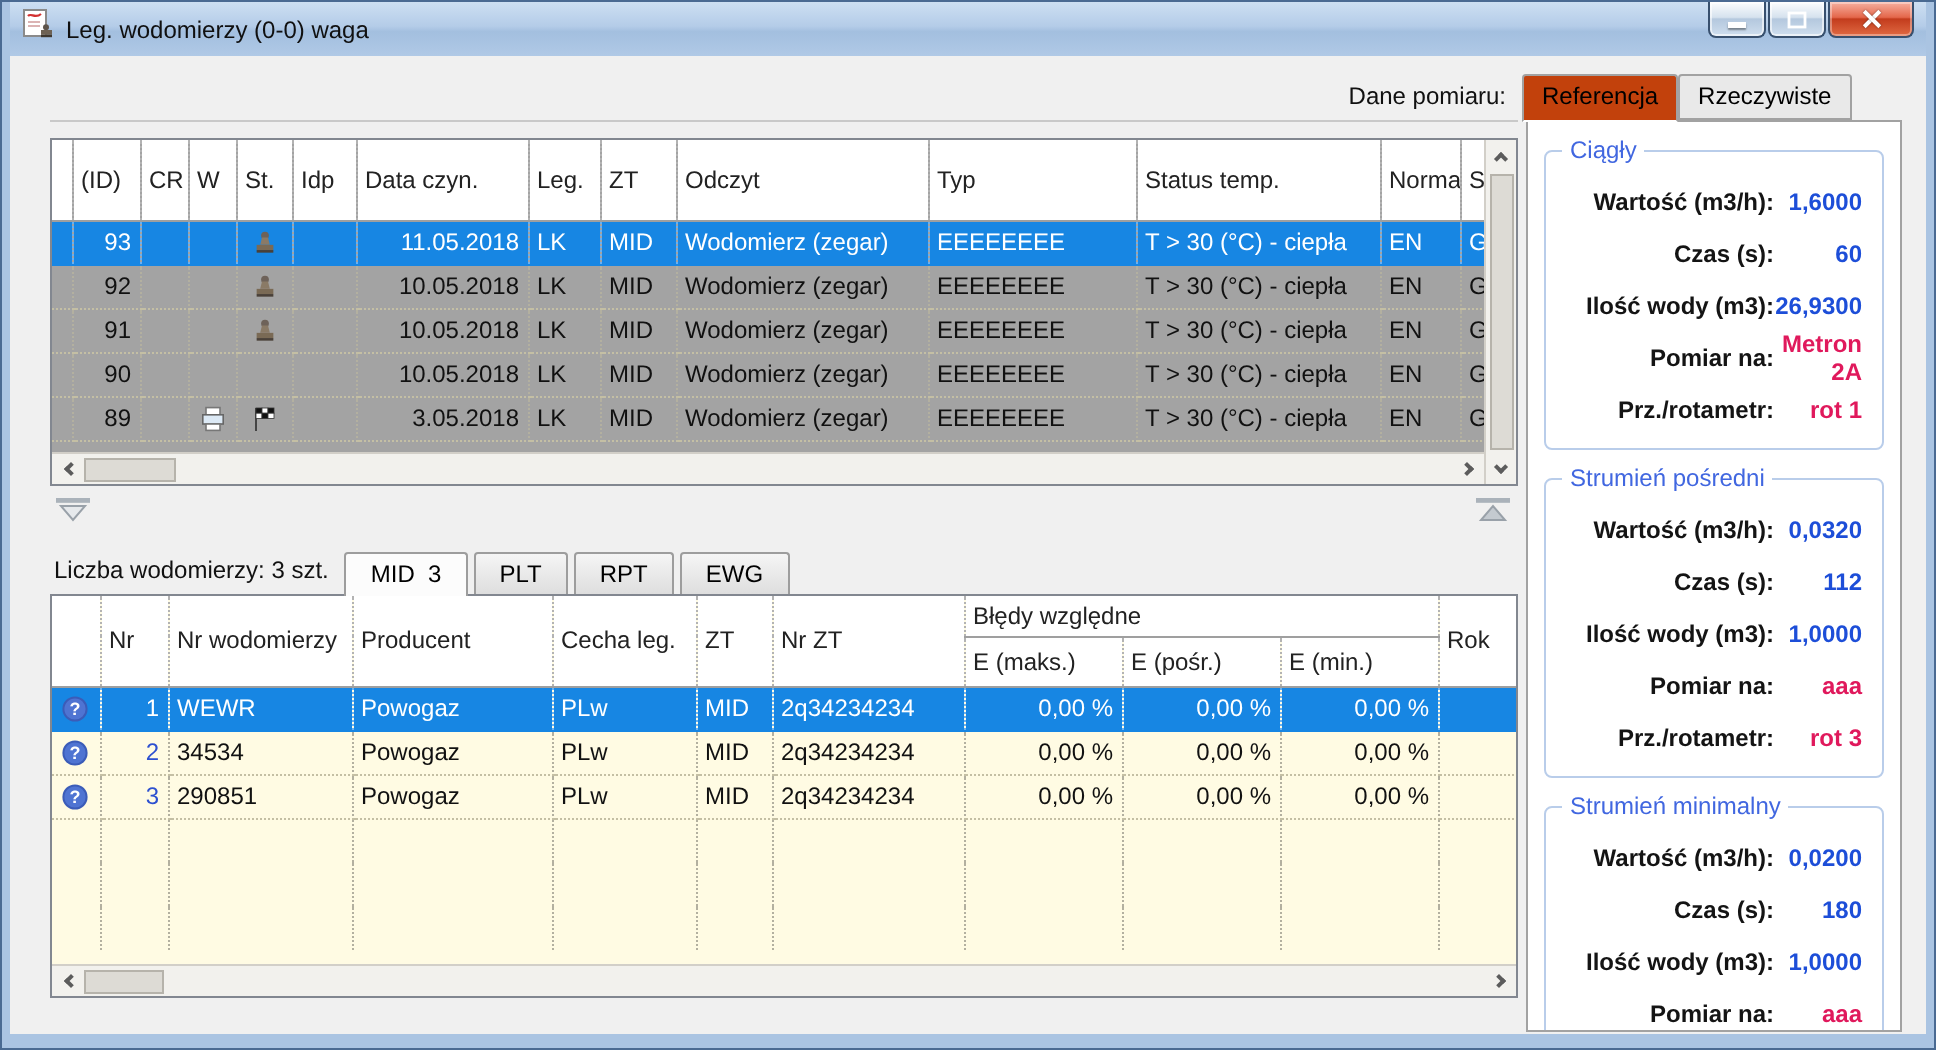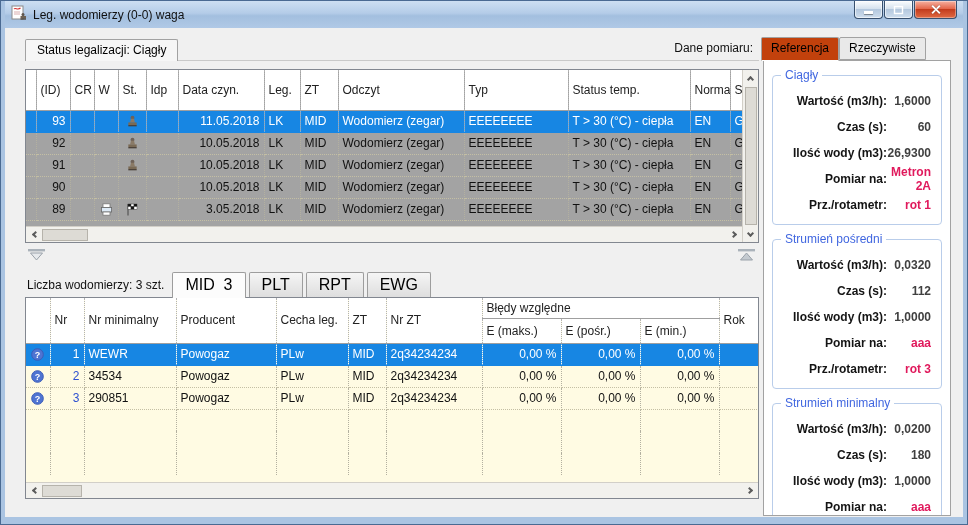--- a/index.html
+++ b/index.html
@@ -70,31 +70,31 @@
   .chev.l{ transform:rotate(-135deg); margin-left:2px;} .chev.r{ transform:rotate(45deg); margin-right:2px;}
   .chev.u{ transform:rotate(-45deg); margin-top:2px;} .chev.d{ transform:rotate(135deg); margin-bottom:2px;}
   .hthumb{ width:46px; height:12px; background:#dddbd5; border:1px solid #b6b3ab; }
   .vthumb{ width:12px; flex:1; background:#dddbd5; border:1px solid #b6b3ab; margin:1px 0; }
   .htrack{ flex:1; }
 
   
   .icon-row{ height:28px; display:flex; align-items:center; justify-content:space-between; padding:2px 2px; }
   .counter-row{ height:26px; display:flex; align-items:flex-end; }
   .counter{ font-size:12px; color:#111; padding:0 8px 5px 2px; }
-  .ltab{ font-size:16px; white-space:pre; padding:3px 12px 3px; border:1px solid #9d9d9d; border-bottom:none;
+  .ltab{ font-size:12px; white-space:pre; padding:3px 12px 3px; border:1px solid #9d9d9d; border-bottom:none;
          border-radius:2px 2px 0 0; background:linear-gradient(#f5f5f5,#dedede); margin-right:3px; }
   .ltab.active{ background:#fcfcfc; position:relative; z-index:2; margin-bottom:-1px; padding-bottom:4px; }
 
   
   .group{ position:relative; border:1px solid #b9cdea; border-radius:4px; margin:14px 8px 6px; padding:12px 8px 6px; }
   .gtitle{ position:absolute; top:-8px; left:8px; background:#fff; padding:0 4px; font-size:12px; color:#4167e0; }
   .grow{ display:flex; align-items:center; height:26px; }
   .glabel{ flex:0 0 106px; text-align:right; font-size:12px; font-weight:bold; color:#141414; }
   .gval{ flex:1; text-align:right; font-size:12px; font-weight:bold; padding-right:2px; }
-  .gval.blue{ color:#404040; } .gval.red{ color:#e0195c; }
+  .gval.blue{ color:#1d4ed8; } .gval.red{ color:#e0195c; }
 
   .icon-cell svg{ display:block; margin:0 auto; }
 </style>
 </head>
 <body>
 
 <div class="window">
 
   <div class="titlebar">
     <span>
@@ -119,21 +119,20 @@
       </div>
       <div class="wbtn close">
           <span class="g-close"></span>
         </div>
     </div>
   </div>
 
   <div class="client">
 
     <div class="tabs-row">
-      <div class="page-tab">Status legalizacji: Ciągły</div>
       <div class="tab-spacer"></div>
       <span class="dane-label">Dane pomiaru:</span>
       <div class="meas-tabs">
         <div class="mtab active">Referencja</div>
         <div class="mtab">Rzeczywiste</div>
       </div>
     </div>
 
     <div class="content-row">
 
@@ -351,21 +350,21 @@
                   <col style="width:96px">
                 <col style="width:79px">
                   <col style="width:79px">
                   <col style="width:79px">
                   <col style="width:39px">
               </colgroup>
               <thead>
                 <tr class="lg-h1">
                   <th rowspan="2"></th>
                   <th rowspan="2">Nr</th>
-                  <th rowspan="2">Nr minimalny</th>
+                  <th rowspan="2">Nr wodomierzy</th>
                   <th rowspan="2">Producent</th>
                   <th rowspan="2">Cecha leg.</th>
                   <th rowspan="2">ZT</th>
                   <th rowspan="2">Nr ZT</th>
                   <th colspan="3" class="grp">Błędy względne</th>
                   <th rowspan="2">Rok</th>
                 </tr>
                 <tr class="lg-h2">
                   <th>E (maks.)</th>
                   <th>E (pośr.)</th>

